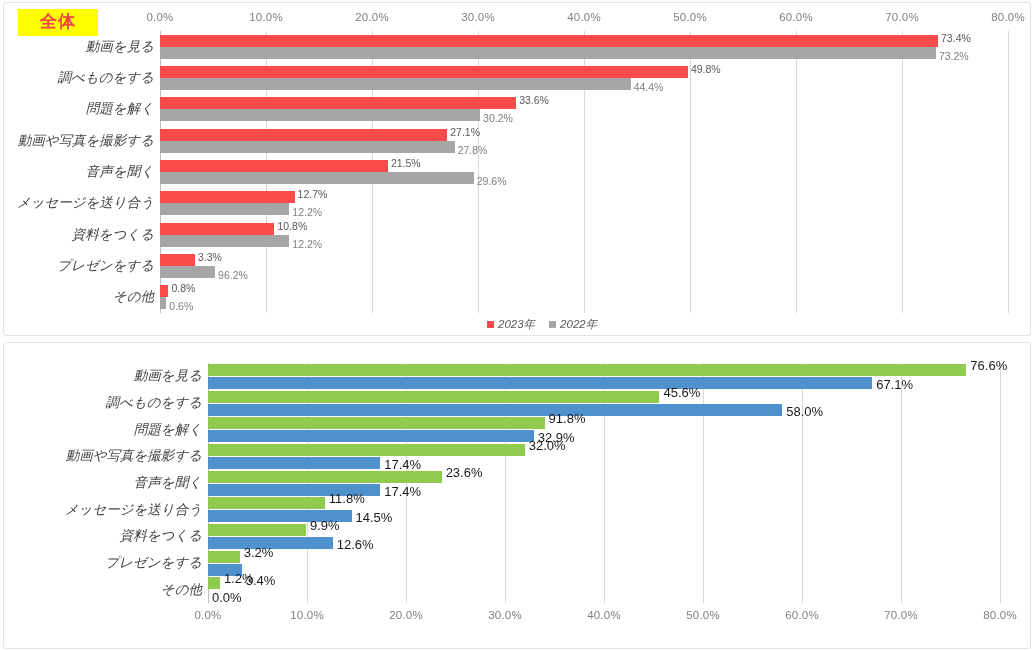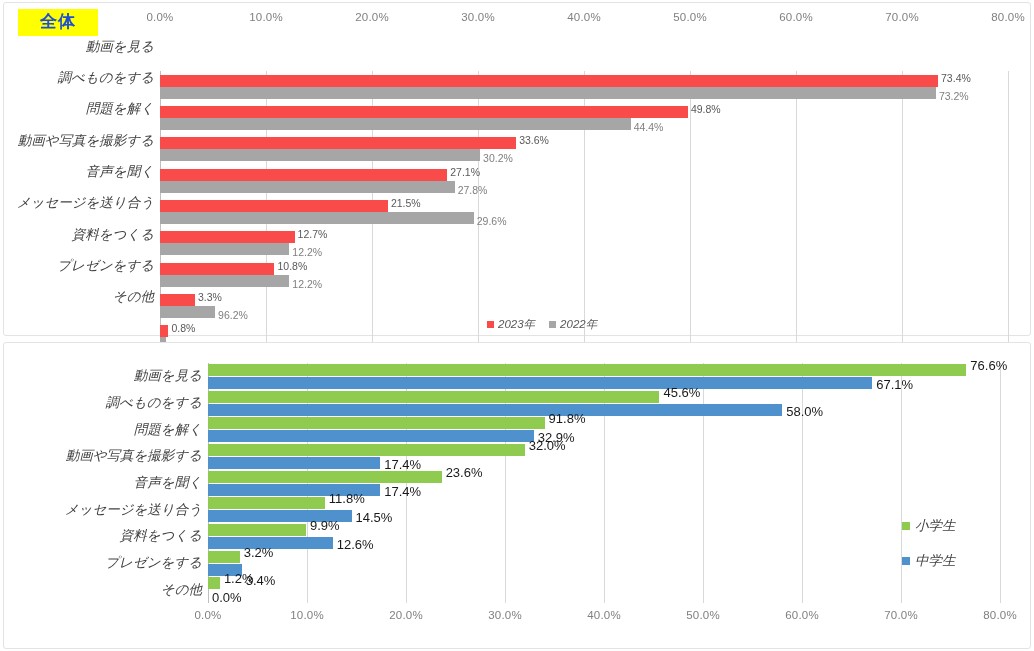--- a/index.html
+++ b/index.html
@@ -18,21 +18,21 @@
     border-radius:3px;
     box-sizing:border-box;
   }
   #panel-top{top:2px;height:334px;}
   #panel-bottom{top:342px;height:307px;}
 
   
   .badge{
     position:absolute;left:14px;top:6px;
     background:#ffff00;
-    color:#1d4ed8;
+    color:#ef4444;
     font-weight:bold;
     font-size:17px;
     line-height:22px;
     padding:2px 22px 3px 22px;
     letter-spacing:1px;
     white-space:nowrap;
   }
 
   
   .plot{position:absolute;}
@@ -61,21 +61,21 @@
     color:#404040;
   }
   .bar{position:absolute;left:0;height:12px;}
   .vlabel{
     position:absolute;
     white-space:nowrap;
     line-height:12px;
   }
 
   
-  #plot-top{left:156px;top:28px;width:848px;height:282px;margin-top:40px;}
+  #plot-top{left:156px;top:28px;width:848px;height:282px;}
   #plot-top .bar.s0{background:#fa4b4b;}
   #plot-top .bar.s1{background:#a6a6a6;}
   #plot-top .vlabel{font-size:10.5px;color:#7f7f7f;}
   #plot-top .vlabel.s0{color:#595959;}
   #cats-top{left:0px;top:28px;width:150px;height:282px;}
   #cats-top .catlabel{font-size:13.5px;line-height:16px;color:#3f3f3f;}
   #ticks-top{left:156px;top:8px;width:848px;}
 
   
   .legend{position:absolute;display:flex;align-items:center;}
@@ -263,24 +263,14 @@
       <div class="vlabel s1" style="left: 128.74px; top: 175.833px;">12.6%</div>
       <div class="bar s0" style="top: 187.5px; width: 31.68px; height: 12px;"></div>
       <div class="vlabel s0" style="left: 35.68px; top: 183.5px;">3.2%</div>
       <div class="bar s1" style="top: 200.5px; width: 33.66px; height: 12px;"></div>
       <div class="vlabel s1" style="left: 37.66px; top: 212px; text-align: center;">3.4%</div>
       <div class="bar s0" style="top: 214.167px; width: 11.88px; height: 12px;"></div>
       <div class="vlabel s0" style="left: 15.88px; top: 210.167px;">1.2%</div>
       <div class="vlabel s1" style="left: 4px; top: 229.167px;">0.0%</div>
     </div>
 
-  <div class="legend" id="legend-bottom">
-    <div class="item">
-      <span class="swatch sw0"></span>
-      <span class="ltext">小学生</span>
-    </div>
-    <div class="item">
-      <span class="swatch sw1"></span>
-      <span class="ltext">中学生</span>
-    </div>
-  </div>
 
 </div>
 
 </body></html>

